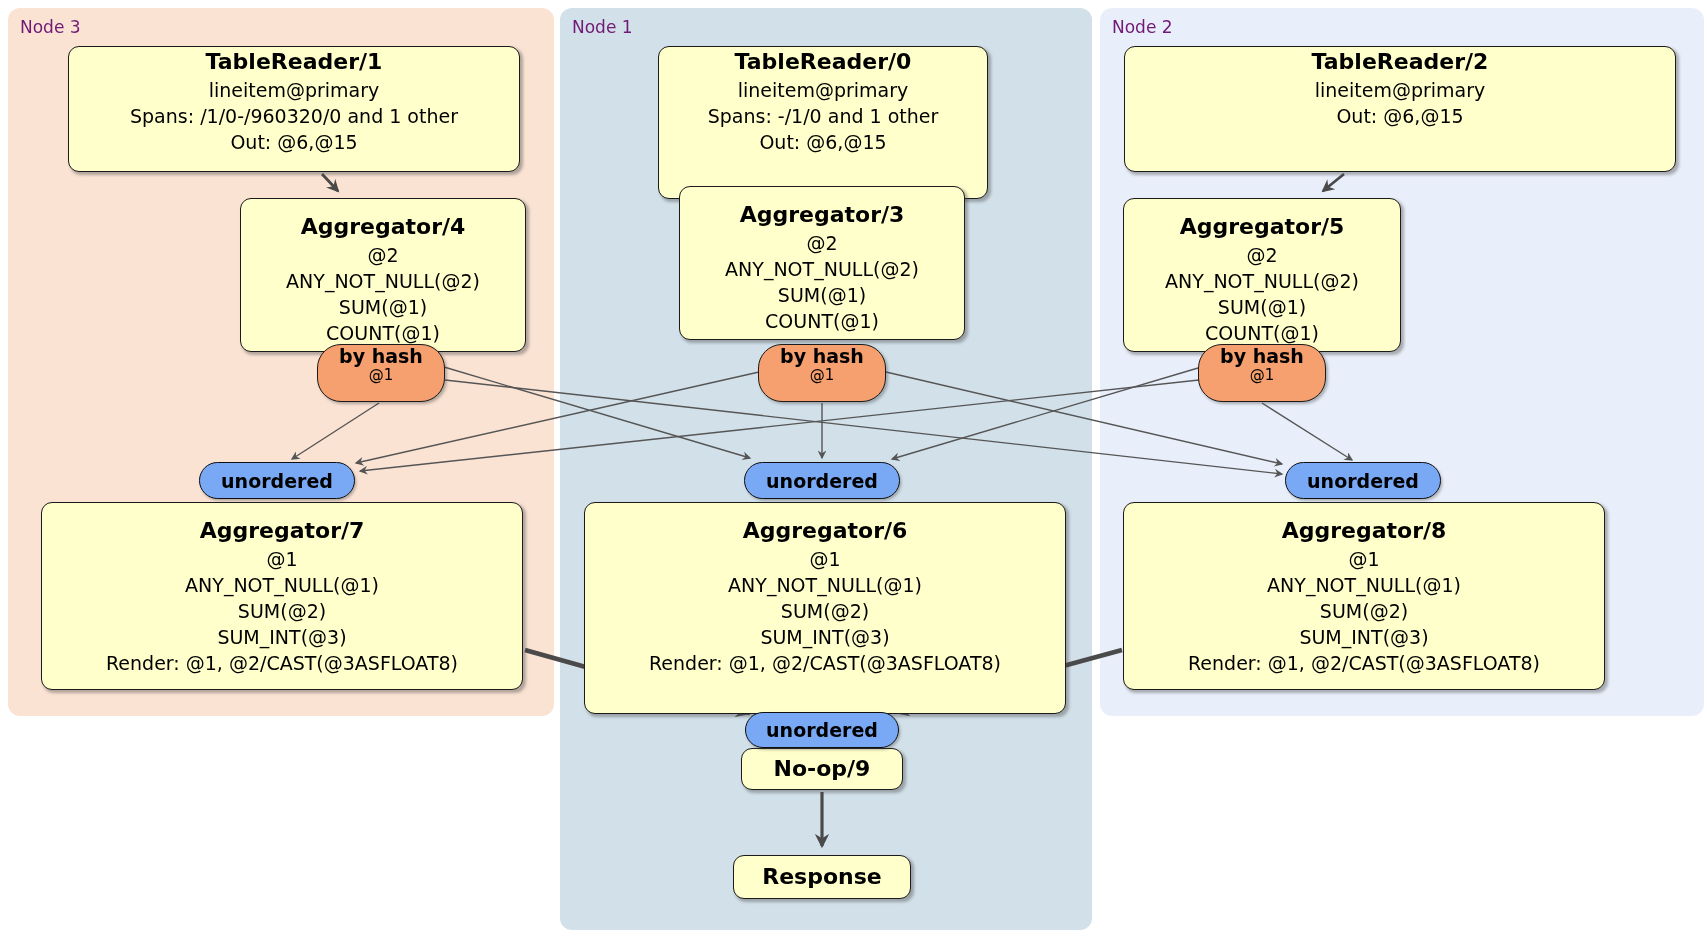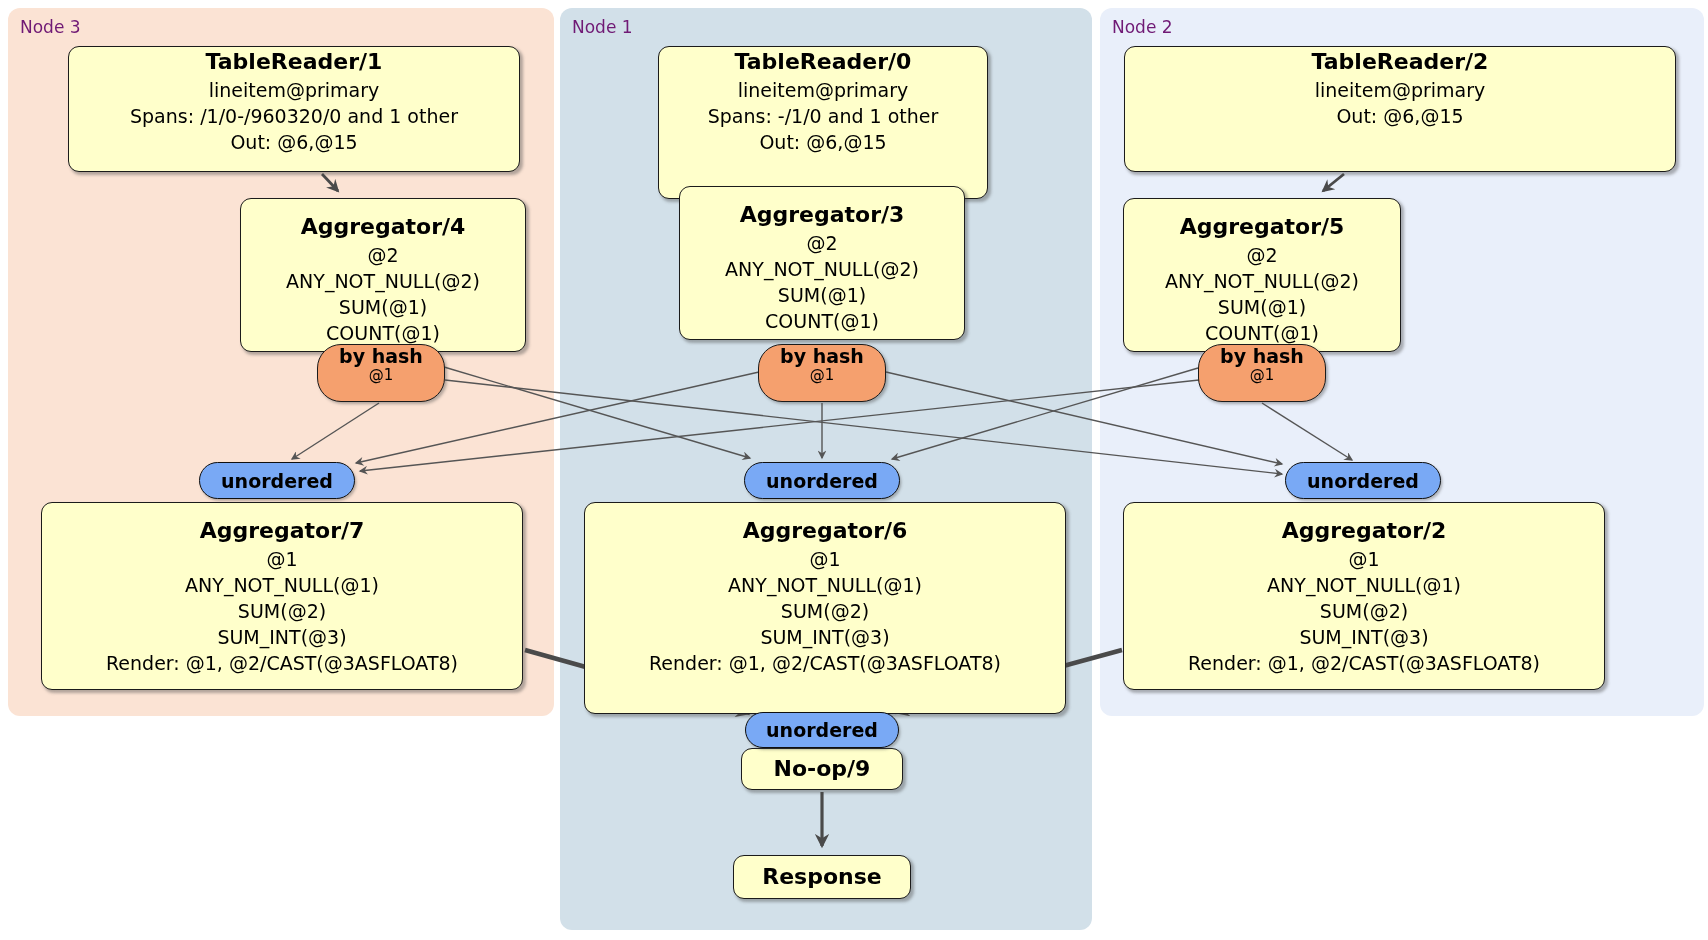--- a/index.html
+++ b/index.html
@@ -147,21 +147,21 @@
   </div>
   <div class="box agg" style="left:584px; top:502px; width:482px; height:212px;">
     <div class="title">Aggregator/6</div>
     <div class="bl">@1</div>
     <div class="bl">ANY_NOT_NULL(@1)</div>
     <div class="bl">SUM(@2)</div>
     <div class="bl">SUM_INT(@3)</div>
     <div class="bl">Render: @1, @2/CAST(@3ASFLOAT8)</div>
   </div>
   <div class="box agg" style="left:1123px; top:502px; width:482px; height:188px;">
-    <div class="title">Aggregator/2</div>
+    <div class="title">Aggregator/8</div>
     <div class="bl">@1</div>
     <div class="bl">ANY_NOT_NULL(@1)</div>
     <div class="bl">SUM(@2)</div>
     <div class="bl">SUM_INT(@3)</div>
     <div class="bl">Render: @1, @2/CAST(@3ASFLOAT8)</div>
   </div>
 
   <div class="sync" style="left:745px; top:712px; width:154px; height:36px;">unordered</div>
 
   <div class="box small" style="left:741px; top:748px; width:162px; height:42px;">

